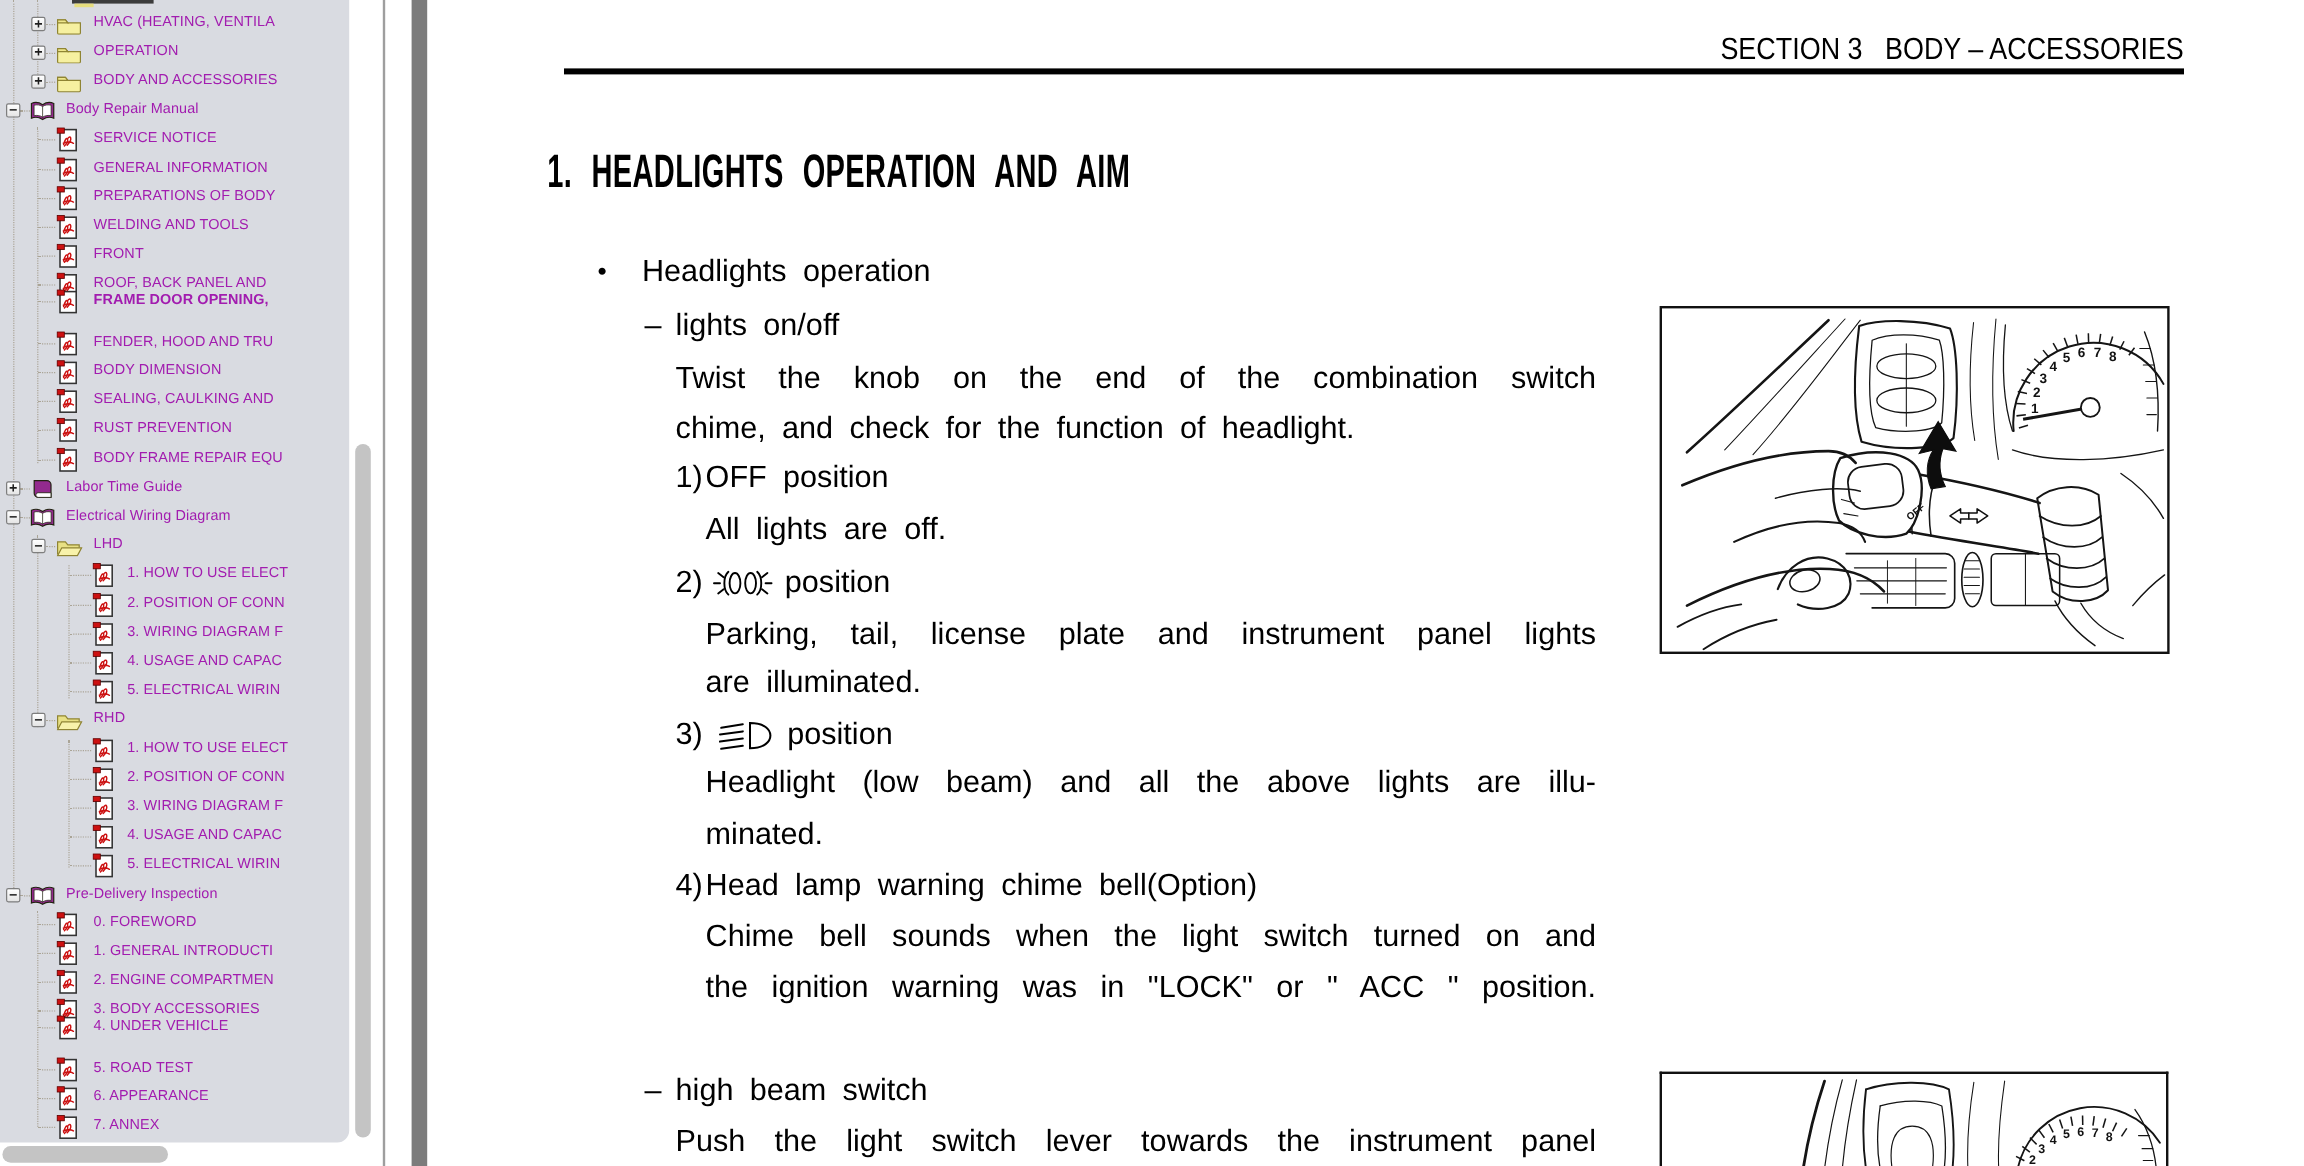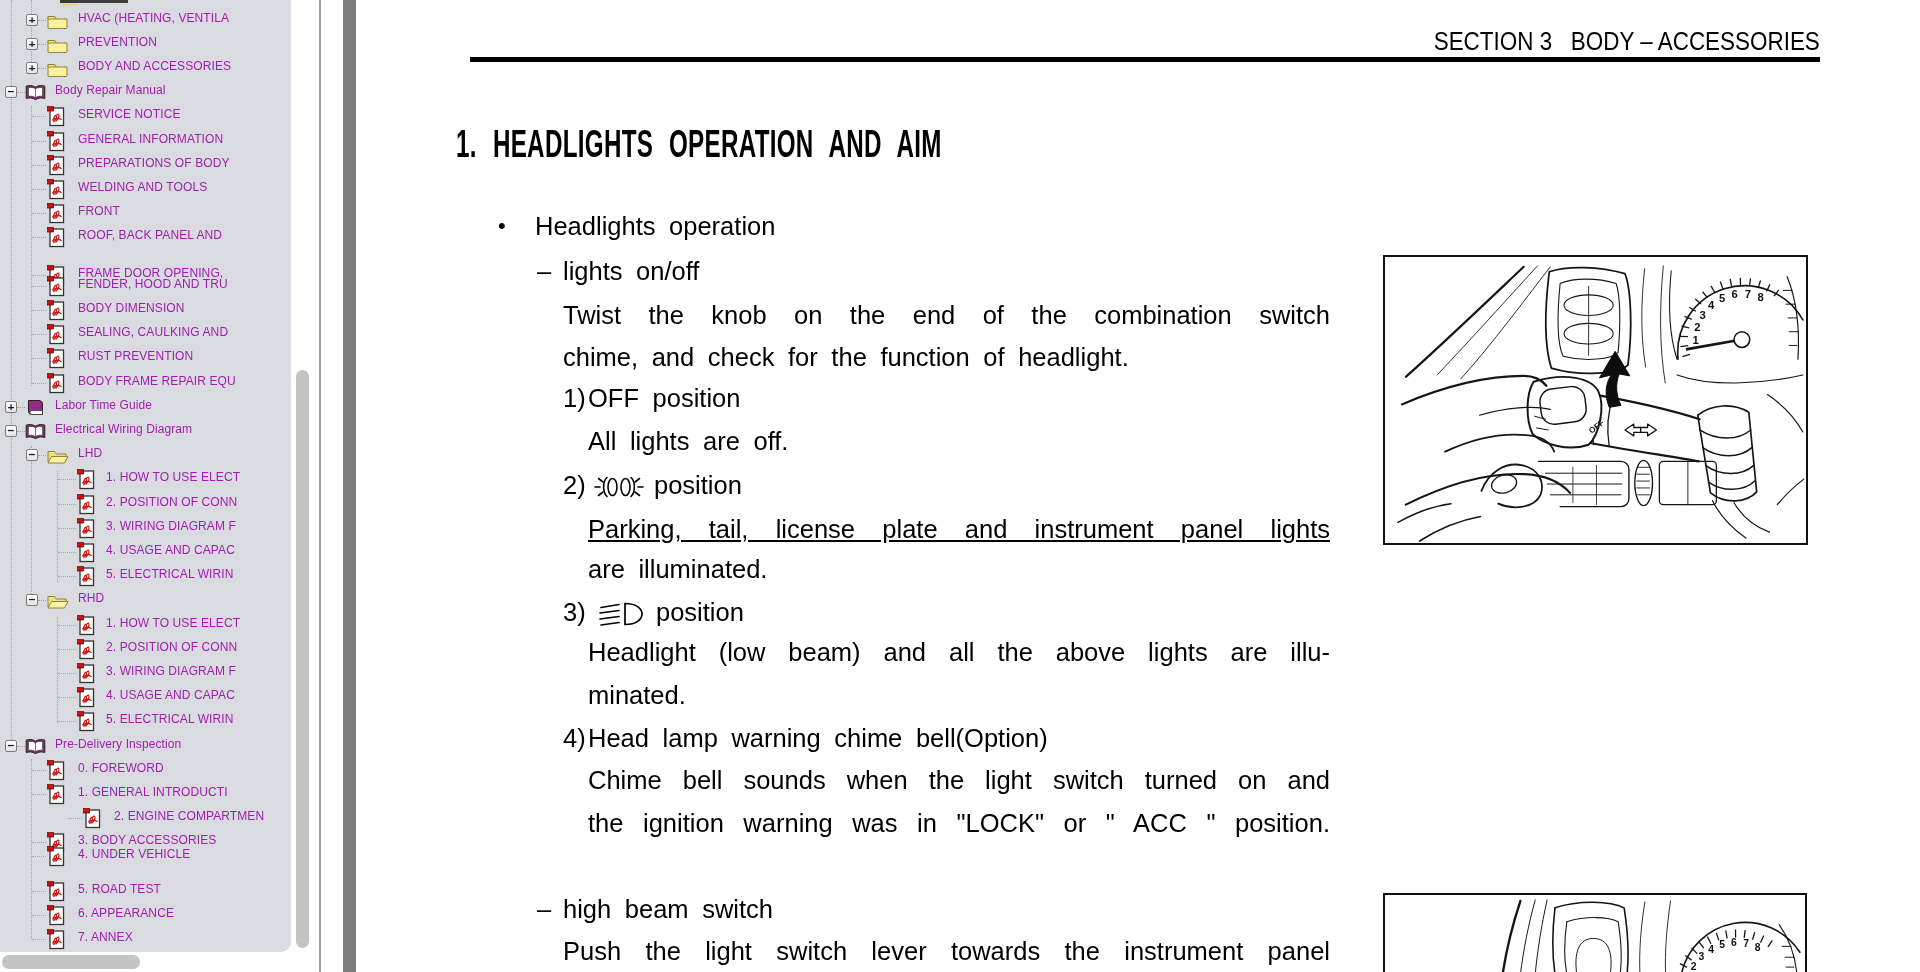--- a/index.html
+++ b/index.html
@@ -89,21 +89,21 @@
         </div>
         <div class="trow child" style="top: 31.7px;">
           <div class="hstub" style="left: 38px; width: 8px;"></div>
           <div class="exp">+</div>
           <span class="icn t-folder">
             <svg width="21" height="16" viewBox="0 0 21 16">
               <path d="M1 3.5 h6.5 l2 2.5 H20 v8.5 a1 1 0 0 1 -1 1 H2 a1 1 0 0 1 -1 -1 Z" fill="#f6f0a0" stroke="#8f8433"></path>
               <path d="M1 3.5 h6.5 l2 2.5 H1 Z" fill="#efe78c" stroke="#8f8433"></path>
             </svg>
           </span>
-          <span class="lbl">PREVENTION</span>
+          <span class="lbl">OPERATION</span>
         </div>
         <div class="trow child" style="top: 55.9px;">
           <div class="hstub" style="left: 38px; width: 8px;"></div>
           <div class="exp">+</div>
           <span class="icn t-folder">
             <svg width="21" height="16" viewBox="0 0 21 16">
               <path d="M1 3.5 h6.5 l2 2.5 H20 v8.5 a1 1 0 0 1 -1 1 H2 a1 1 0 0 1 -1 -1 Z" fill="#f6f0a0" stroke="#8f8433"></path>
               <path d="M1 3.5 h6.5 l2 2.5 H1 Z" fill="#efe78c" stroke="#8f8433"></path>
             </svg>
           </span>
@@ -180,21 +180,21 @@
           <div class="hstub" style="left: 32px; width: 14px;"></div>
           <span class="icn t-pdf">
             <svg width="18" height="21" viewBox="0 0 18 21">
               <rect x="3" y="2" width="13.5" height="17.5" fill="#fff" stroke="#333" stroke-width="1.3"></rect>
               <rect x="0.6" y="0.6" width="6" height="4.4" fill="#cc1111" stroke="#5e0000" stroke-width=".7"></rect>
               <path d="M6 14.5 C7 10.5 8.6 8.2 9.3 10 C9.9 11.6 8.3 14 6.7 15.6 M9.3 10 C9.9 8 11.4 7.6 11.9 8.9 C12.4 10.4 10.9 13 9 15 M5.8 13.4 C8.8 12.2 12.2 12.2 14.2 13.4" fill="none" stroke="#cc1111" stroke-width="1.2" stroke-linecap="round"></path>
             </svg>
           </span>
           <span class="lbl">ROOF, BACK PANEL AND</span>
         </div>
-        <div class="trow child" style="top: 263px;">
+        <div class="trow child" style="top: 239px; font-weight: bold;">
           <div class="hstub" style="left: 32px; width: 14px;"></div>
           <span class="icn t-pdf">
             <svg width="18" height="21" viewBox="0 0 18 21">
               <rect x="3" y="2" width="13.5" height="17.5" fill="#fff" stroke="#333" stroke-width="1.3"></rect>
               <rect x="0.6" y="0.6" width="6" height="4.4" fill="#cc1111" stroke="#5e0000" stroke-width=".7"></rect>
               <path d="M6 14.5 C7 10.5 8.6 8.2 9.3 10 C9.9 11.6 8.3 14 6.7 15.6 M9.3 10 C9.9 8 11.4 7.6 11.9 8.9 C12.4 10.4 10.9 13 9 15 M5.8 13.4 C8.8 12.2 12.2 12.2 14.2 13.4" fill="none" stroke="#cc1111" stroke-width="1.2" stroke-linecap="round"></path>
             </svg>
           </span>
           <span class="lbl">FRAME DOOR OPENING,</span>
         </div>
@@ -435,21 +435,21 @@
           <div class="hstub" style="left: 32px; width: 14px;"></div>
           <span class="icn t-pdf">
             <svg width="18" height="21" viewBox="0 0 18 21">
               <rect x="3" y="2" width="13.5" height="17.5" fill="#fff" stroke="#333" stroke-width="1.3"></rect>
               <rect x="0.6" y="0.6" width="6" height="4.4" fill="#cc1111" stroke="#5e0000" stroke-width=".7"></rect>
               <path d="M6 14.5 C7 10.5 8.6 8.2 9.3 10 C9.9 11.6 8.3 14 6.7 15.6 M9.3 10 C9.9 8 11.4 7.6 11.9 8.9 C12.4 10.4 10.9 13 9 15 M5.8 13.4 C8.8 12.2 12.2 12.2 14.2 13.4" fill="none" stroke="#cc1111" stroke-width="1.2" stroke-linecap="round"></path>
             </svg>
           </span>
           <span class="lbl">1. GENERAL INTRODUCTI</span>
         </div>
-        <div class="trow child" style="top: 806.1px; margin-left: 36px;">
+        <div class="trow child" style="top: 806.1px;">
           <div class="hstub" style="left: 32px; width: 14px;"></div>
           <span class="icn t-pdf">
             <svg width="18" height="21" viewBox="0 0 18 21">
               <rect x="3" y="2" width="13.5" height="17.5" fill="#fff" stroke="#333" stroke-width="1.3"></rect>
               <rect x="0.6" y="0.6" width="6" height="4.4" fill="#cc1111" stroke="#5e0000" stroke-width=".7"></rect>
               <path d="M6 14.5 C7 10.5 8.6 8.2 9.3 10 C9.9 11.6 8.3 14 6.7 15.6 M9.3 10 C9.9 8 11.4 7.6 11.9 8.9 C12.4 10.4 10.9 13 9 15 M5.8 13.4 C8.8 12.2 12.2 12.2 14.2 13.4" fill="none" stroke="#cc1111" stroke-width="1.2" stroke-linecap="round"></path>
             </svg>
           </span>
           <span class="lbl">2. ENGINE COMPARTMEN</span>
         </div>
@@ -535,21 +535,21 @@
                 <path d="M4.5 5.5 L9 9"></path>
                 <path d="M4.5 22.5 L9 19"></path>
                 <path d="M45.5 5.5 L41 9"></path>
                 <path d="M45.5 22.5 L41 19"></path>
                 <path d="M13 4.5 C8.5 8.5 8.5 19.5 13 23.5"></path>
                 <path d="M37 4.5 C41.5 8.5 41.5 19.5 37 23.5"></path>
                 <ellipse cx="18.5" cy="14" rx="4.5" ry="8.5"></ellipse>
                 <ellipse cx="31.5" cy="14" rx="4.5" ry="8.5"></ellipse>
               </g>
             </svg></span><span>position</span></div>
-        <div class="dline p3j" style="top: 514px; text-decoration: underline;"><span>Parking, tail, license plate and instrument panel lights</span></div>
+        <div class="dline p3j" style="top: 514px;"><span>Parking, tail, license plate and instrument panel lights</span></div>
         <div class="dline p3" style="top: 554px;"><span>are illuminated.</span></div>
         <div class="dline n3i" style="top: 597px;"><span class="num">3)</span><span class="sym"><svg width="52" height="28" viewBox="0 0 52 28">
               <g fill="none" stroke="#000" stroke-width="1.7" stroke-linecap="round">
                 <path d="M31 3.5 C43 3.5 48 9 48 14 C48 19 43 24.5 31 24.5 L31 3.5 Z"></path>
                 <path d="M25 4.5 L7 7.5"></path>
                 <path d="M25 10.5 L6 13"></path>
                 <path d="M25 16.5 L6 19"></path>
                 <path d="M25 22.5 L7 25"></path>
               </g>
             </svg></span><span>position</span></div>

